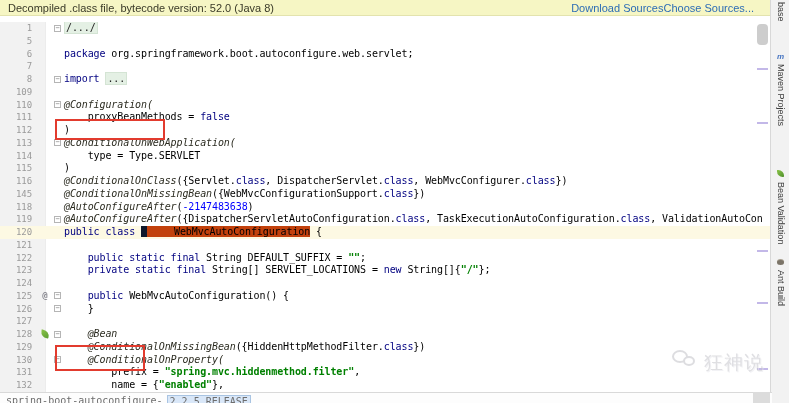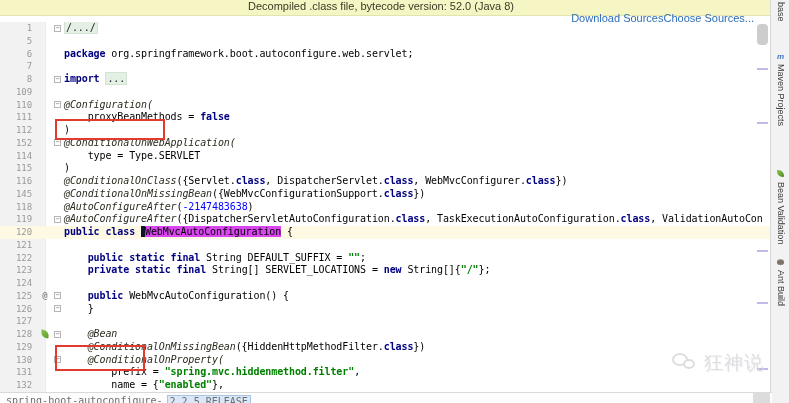--- a/index.html
+++ b/index.html
@@ -2,42 +2,42 @@
 <html><head>
 <meta charset="utf-8">
 <style>
   * { margin:0; padding:0; box-sizing:border-box; }
   html,body { width:789px; height:403px; overflow:hidden; }
   body { font-family:"Liberation Sans", sans-serif; background:#fff; position:relative; }
 
   
   .banner { position:absolute; left:0; top:0; width:772px; height:16px;
     background:#f6f6c4; border-bottom:1px solid #e3e3ae;
-    display:flex; align-items:center; padding:0 18px 0 8px; font-size:11px; color:#3a3a28;flex-direction:column; }
+    display:flex; align-items:center; padding:0 18px 0 8px; font-size:11px; color:#3a3a28; }
   .banner-links { margin-left:auto; display:flex; }
   .banner-link { color:#2d6db5; cursor:pointer; }
 
   
   .editor { position:absolute; left:0; top:22px; width:772px; height:370px; background:#fff; overflow:hidden; }
   .gutter-bg { position:absolute; left:0; top:0; width:46px; height:100%; background:#f2f2f2; border-right:1px solid #ececec; }
   .line { position:relative; display:flex; height:12.75px; line-height:12.75px;
     font-family:"DejaVu Sans Mono","Liberation Mono",monospace; font-size:10px; letter-spacing:-0.1px; }
   .line.caret-line { background:#fdf9e3; }
   .lnum { width:38px; flex:0 0 38px; text-align:right; padding-right:6px; color:#9a9a9a; font-size:9px; }
   .gicon { width:14px; flex:0 0 14px; text-align:center; }
   .gfold { width:12px; flex:0 0 12px; position:relative; }
   .fold-box { position:absolute; left:2px; top:2.5px; width:7px; height:7px; border:1px solid #b5b5b5;
     background:#fff; color:#7a7a7a; font-size:7px; line-height:5px; text-align:center; cursor:pointer; }
   .code { white-space:pre; color:#000; }
-  .tk-k { color:#000080; font-weight:bold; }
+  .tk-k { color:#000080; font-weight:normal; }
   .tk-s { color:#008000; font-weight:bold; }
   .tk-n { color:#0000ff; }
   .tk-a { color:#2b2b20;font-style:italic; }
   .tk-f { background:#e4f0e4; color:#222; border:1px solid #d4e4d4; padding:0 1px; }
-  .tk-sel { background:#d946ef; border-left:4px solid #0f172a; }
+  .tk-sel { background:#c2410c; border-left:6px solid #0f172a;padding-left:27px; }
   .at-icon { color:#8a8a92; font-size:9px; font-weight:bold; }
   .bean-icon { display:inline-block; width:8px; height:8px; margin-top:2px;
     background:linear-gradient(135deg,#8bc34a,#5c9e31); border-radius:0 80% 10% 80%; transform:rotate(10deg); }
 
   
   .red-box { position:absolute; border:2px solid #e23b2e; background:transparent; }
   .red-box-1 { left:55px; top:97px; width:110px; height:21px; }
   .red-box-2 { left:55px; top:323px; width:90px; height:26px; }
 
   
@@ -55,21 +55,21 @@
   .ant-dot { display:inline-block; width:7px; height:5px; background:#7b7468; border-radius:50%; box-shadow:0 -1px 0 #a89f90; }
 
   
   .status { position:absolute; left:0; top:392px; width:772px; height:11px; background:#fdfdfd; border-top:1px solid #d9d9d9;
     overflow:hidden; font-family:"DejaVu Sans Mono",monospace; font-size:10px; color:#6d6d6d; padding-left:6px; }
   .status-inner { display:flex; gap:4px; align-items:flex-start; padding-top:2px; cursor:pointer; }
   .crumb-version { background:#d9e7f8; border:1px solid #a9c4e2; padding:0 2px; }
   .scroll-corner { position:absolute; right:19px; top:392px; width:17px; height:11px; background:#dcdcdc; }
 
   
-  .watermark { position:absolute; right:25px; top:350px; display:flex; align-items:center; gap:6px; opacity:.55; pointer-events:none; }
+  .watermark { position:absolute; right:25px; top:350px; display:flex; align-items:flex-start; gap:6px; opacity:.55; pointer-events:none; }
   .wm-bubbles { position:relative; width:26px; height:20px; }
   .wm-b1 { position:absolute; left:0; top:0; width:16px; height:13px; border:2px solid #c2c2c8; border-radius:50%; }
   .wm-b2 { position:absolute; left:11px; top:6px; width:12px; height:10px; border:2px solid #c2c2c8; border-radius:50%; background:#fff; }
   .wm-text { font-size:19px; color:#c6c6cc; letter-spacing:1px; font-family:"Liberation Sans",sans-serif;
     text-shadow:1px 1px 0 #e9e9ee; }
 </style>
 </head>
 <body>
 
 <div class="banner">
@@ -137,21 +137,21 @@
         <span class="gfold"></span>
         <span class="code"><span class="tk-p">    proxyBeanMethods = </span><span class="tk-k">false</span></span>
       </div>
       <div class="line">
         <span class="lnum">112</span>
         <span class="gicon"></span>
         <span class="gfold"></span>
         <span class="code"><span class="tk-p">)</span></span>
       </div>
       <div class="line">
-        <span class="lnum">152</span>
+        <span class="lnum">113</span>
         <span class="gicon"></span>
         <span class="gfold">
           <span class="fold-box">−</span>
         </span>
         <span class="code"><span class="tk-a">@ConditionalOnWebApplication(</span></span>
       </div>
       <div class="line">
         <span class="lnum">114</span>
         <span class="gicon"></span>
         <span class="gfold"></span>

